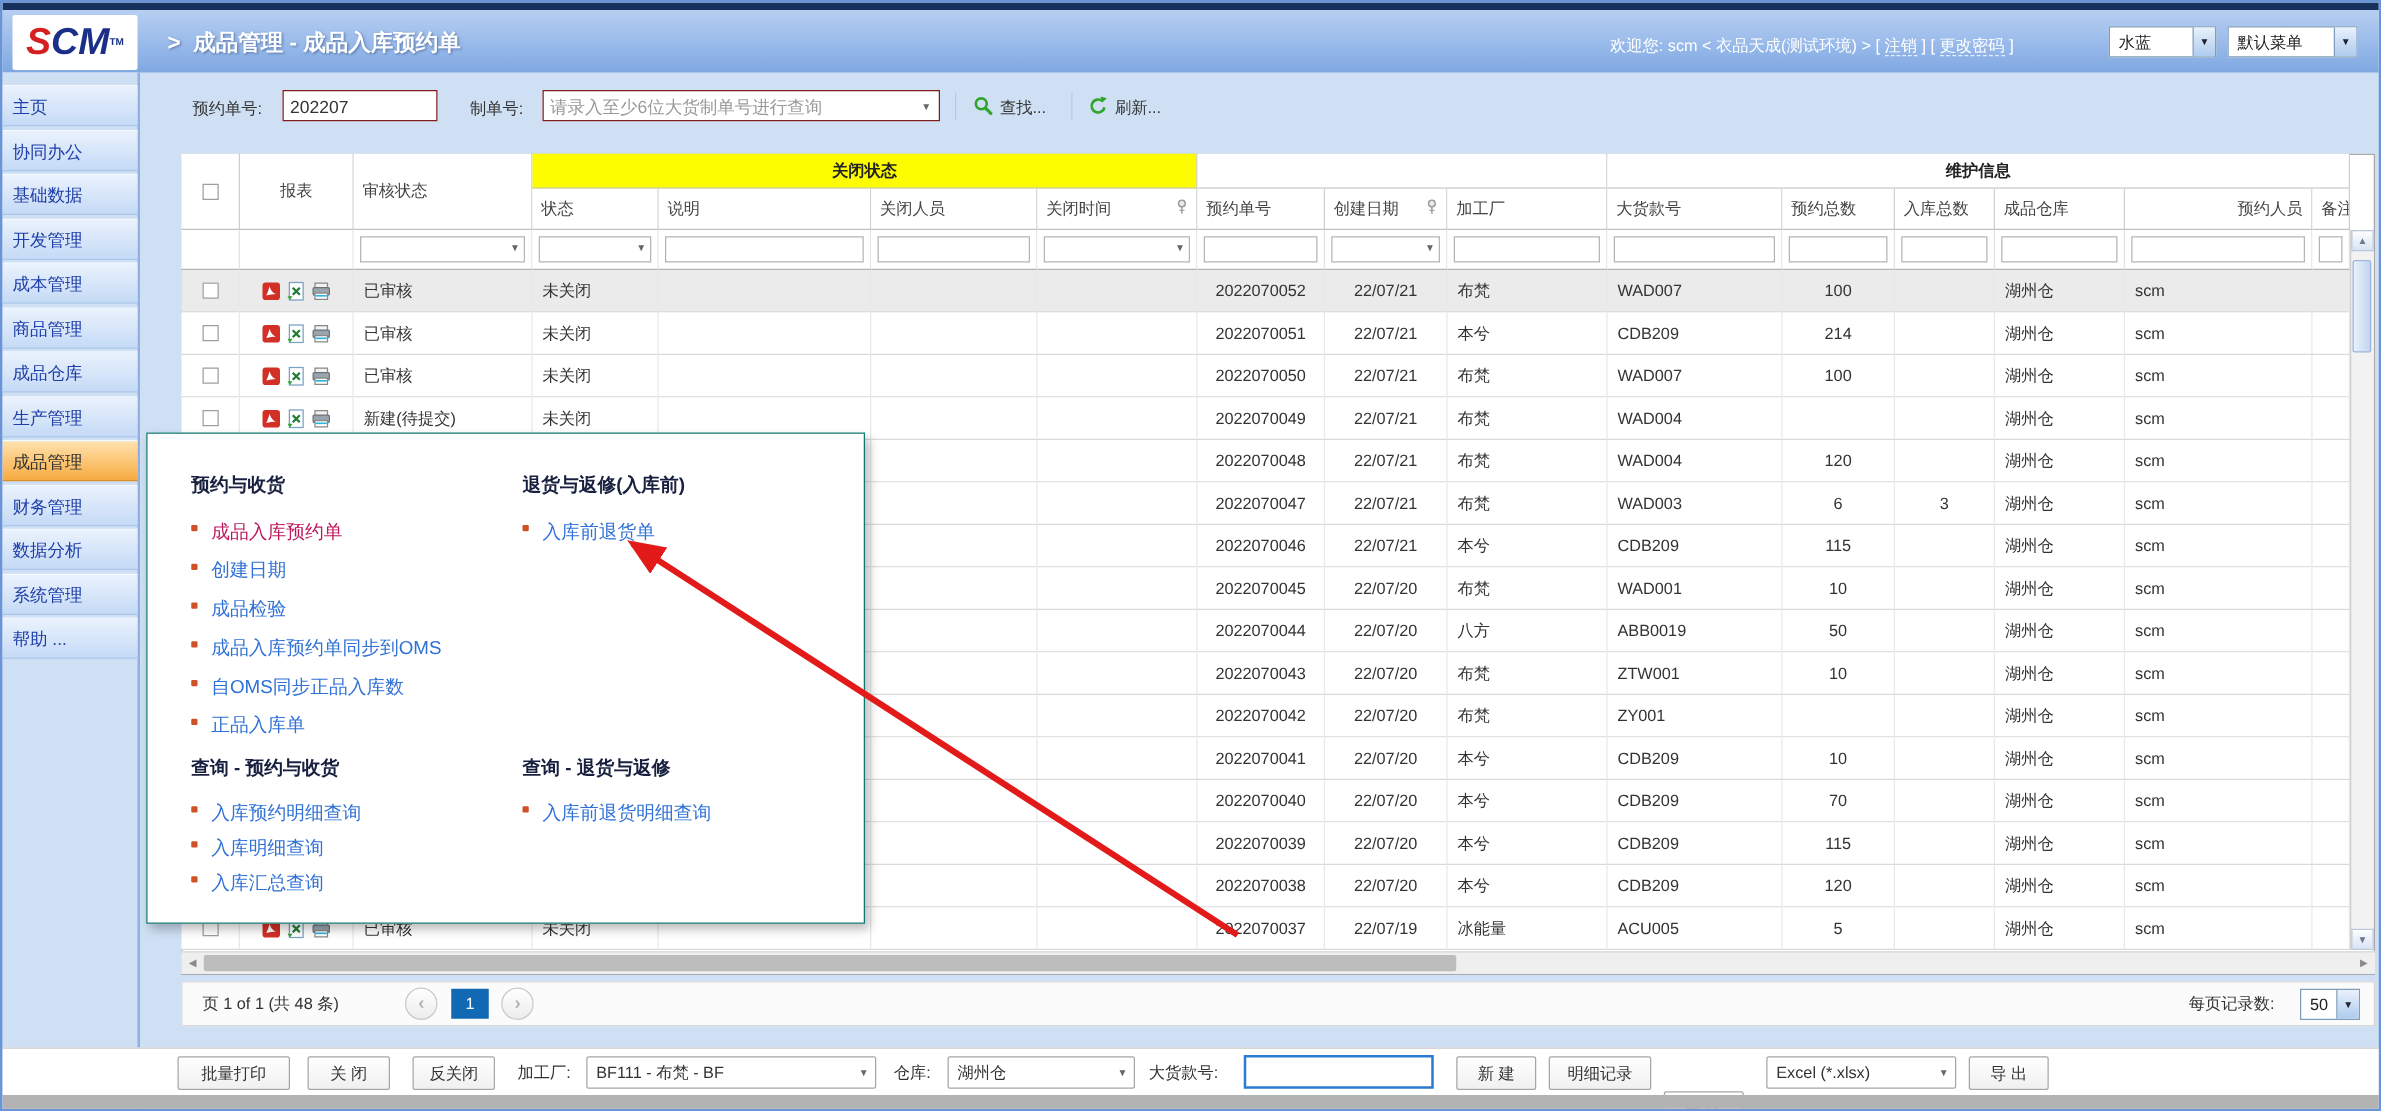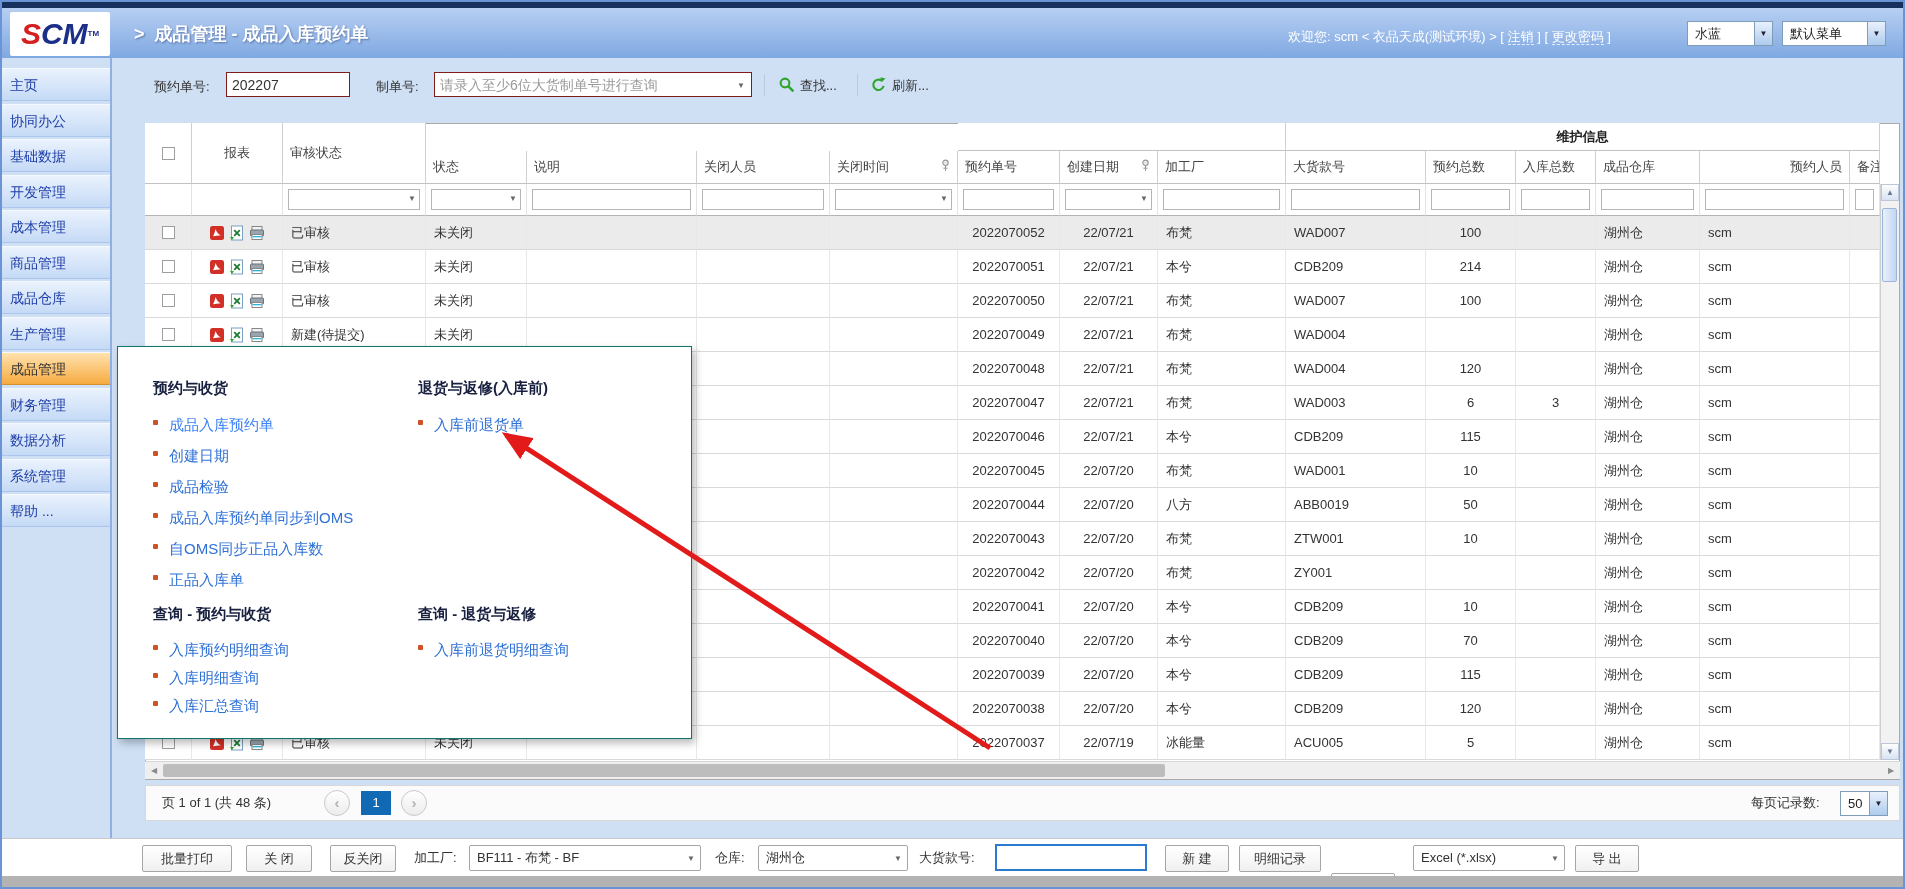--- a/index.html
+++ b/index.html
@@ -105,21 +105,21 @@
     font:13px "Liberation Sans",sans-serif; padding:0 5px; }
   #graystrip { position:absolute; left:0; top:874px; width:1901px; height:13px; background:#b3b3b3; }
   
   #popup { position:absolute; left:115px; top:344px; width:575px; height:393px; background:#fff;
     border:1px solid #0f766e; box-shadow:3px 4px 8px rgba(0,0,0,.28); z-index:40; }
   .pm-sec { position:absolute; }
   .pm-title { font-size:15px; font-weight:bold; color:#18203f; margin-bottom:12px; white-space:nowrap; }
   .pm-item { display:flex; align-items:center; height:31px; gap:11px; white-space:nowrap; }
   .pm-bullet { width:5px; height:5px; background:#cf5226; border-radius:1px; flex:0 0 auto; margin-top:-6px; }
   .pm-link { font-size:15px; color:#2f71d6; cursor:pointer; }
-  .pm-item .current { color:#3b82f6;font-family:Liberation Mono, monospace; }
+  .pm-item .current { color:#be185d;font-family:Liberation Mono, monospace; }
   
   #arrow-overlay { position:absolute; left:0; top:0; width:1905px; height:889px; z-index:60; pointer-events:none; }
 </style>
 </head>
 <body>
 
 <div id="topstrip"></div>
 <div id="tophdr">
   <div id="logo"><span class="s">S</span><span class="cm">CM</span><span class="tm">TM</span></div>
   <div id="crumb"><span class="chev">&gt;</span><span>成品管理 - 成品入库预约单</span></div>
@@ -224,20 +224,21 @@
 <div id="grid">
     <div class="hc" style="left: 0px; top: 0px; width: 47px; height: 61px;">
       <div class="cb"></div>
     </div>
     <div class="hc center" style="left: 47px; top: 0px; width: 91px; height: 61px;">
       <span>报表</span>
     </div>
     <div class="hc" style="left: 138px; top: 0px; width: 143px; height: 61px;">
       <span>审核状态</span>
     </div>
+    <div class="hgroup yellow" style="left: 281px; top: 0px; width: 532px; height: 28px;">关闭状态</div>
     <div class="hgroup" style="left: 813px; top: 0px; width: 328px; height: 28px;"></div>
     <div class="hgroup" style="left: 1141px; top: 0px; width: 594px; height: 28px;">维护信息</div>
     <div class="hc" style="left: 281px; top: 28px; width: 101px; height: 33px;">
       <span>状态</span>
     </div>
     <div class="hc" style="left: 382px; top: 28px; width: 170px; height: 33px;">
       <span>说明</span>
     </div>
     <div class="hc" style="left: 552px; top: 28px; width: 133px; height: 33px;">
       <span>关闭人员</span>

